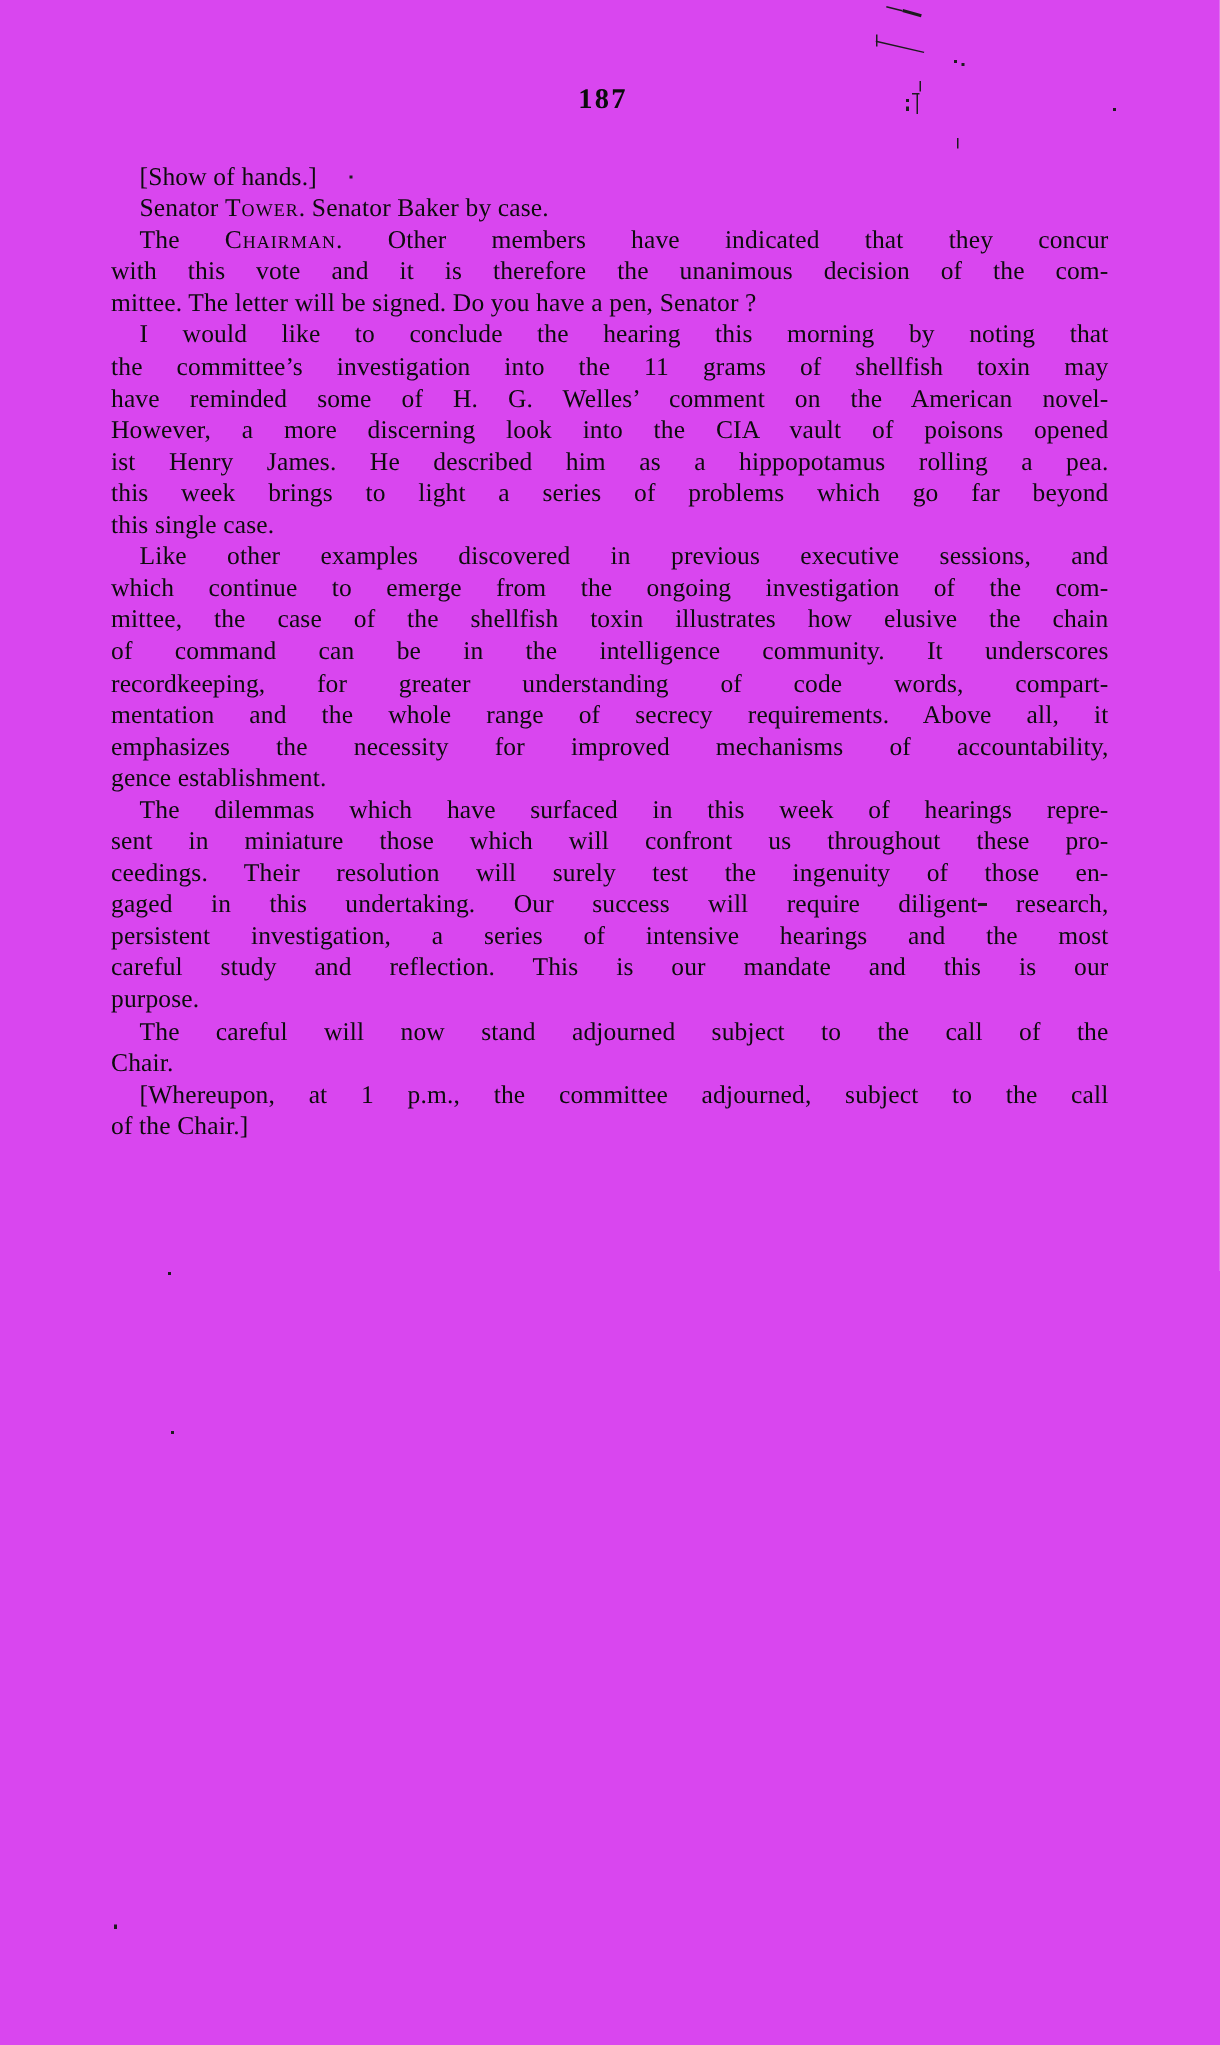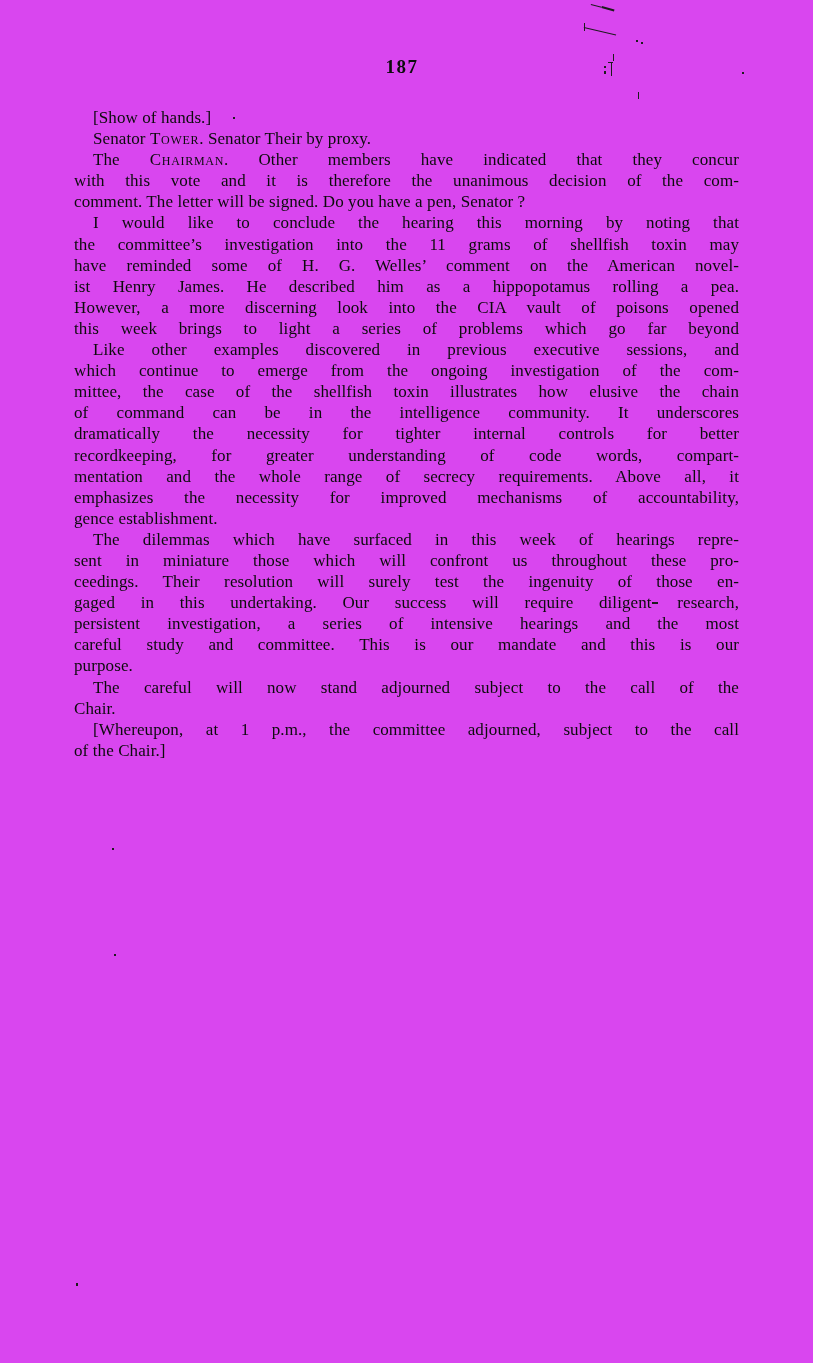--- a/index.html
+++ b/index.html
@@ -47,45 +47,45 @@
   }
 </style>
 </head>
 <body>
 
 <div class="page">
   <div class="pageno">187</div>
 
   <div class="textblock" id="textblock">
       <div class="line end ind"><span>[Show of hands.]</span></div>
-      <div class="line end ind"><span>Senator </span><span class="sc">Tower</span><span>. Senator Their by proxy.</span></div>
+      <div class="line end ind"><span>Senator </span><span class="sc">Tower</span><span>. Senator Baker by case.</span></div>
       <div class="line ind"><span>The </span><span class="sc">Chairman</span><span>. Other members have indicated that they concur</span></div>
       <div class="line"><span>with this vote and it is therefore the unanimous decision of the com-</span></div>
-      <div class="line end"><span>comment. The letter will be signed. Do you have a pen, Senator ?</span></div>
+      <div class="line end"><span>mittee. The letter will be signed. Do you have a pen, Senator ?</span></div>
       <div class="line ind"><span>I would like to conclude the hearing this morning by noting that</span></div>
       <div class="line"><span>the committee’s investigation into the 11 grams of shellfish toxin may</span></div>
       <div class="line"><span>have reminded some of H. G. Welles’ comment on the American novel-</span></div>
+      <div class="line"><span>However, a more discerning look into the CIA vault of poisons opened</span></div>
       <div class="line"><span>ist Henry James. He described him as a hippopotamus rolling a pea.</span></div>
-      <div class="line"><span>However, a more discerning look into the CIA vault of poisons opened</span></div>
       <div class="line"><span>this week brings to light a series of problems which go far beyond</span></div>
+      <div class="line end"><span>this single case.</span></div>
       <div class="line ind"><span>Like other examples discovered in previous executive sessions, and</span></div>
       <div class="line"><span>which continue to emerge from the ongoing investigation of the com-</span></div>
       <div class="line"><span>mittee, the case of the shellfish toxin illustrates how elusive the chain</span></div>
       <div class="line"><span>of command can be in the intelligence community. It underscores</span></div>
-      <div class="line"><span>dramatically the necessity for tighter internal controls for better</span></div>
       <div class="line"><span>recordkeeping, for greater understanding of code words, compart-</span></div>
       <div class="line"><span>mentation and the whole range of secrecy requirements. Above all, it</span></div>
       <div class="line"><span>emphasizes the necessity for improved mechanisms of accountability,</span></div>
       <div class="line end"><span>gence establishment.</span></div>
       <div class="line ind"><span>The dilemmas which have surfaced in this week of hearings repre-</span></div>
       <div class="line"><span>sent in miniature those which will confront us throughout these pro-</span></div>
       <div class="line"><span>ceedings. Their resolution will surely test the ingenuity of those en-</span></div>
       <div class="line"><span>gaged in this undertaking. Our success will require diligent research,</span></div>
       <div class="line"><span>persistent investigation, a series of intensive hearings and the most</span></div>
-      <div class="line"><span>careful study and committee. This is our mandate and this is our</span></div>
+      <div class="line"><span>careful study and reflection. This is our mandate and this is our</span></div>
       <div class="line end"><span>purpose.</span></div>
       <div class="line ind"><span>The careful will now stand adjourned subject to the call of the</span></div>
       <div class="line end"><span>Chair.</span></div>
       <div class="line ind"><span>[Whereupon, at 1 p.m., the committee adjourned, subject to the call</span></div>
       <div class="line end"><span>of the Chair.]</span></div>
     </div>
 
   <div id="artifacts">
       <div class="art" style="left: 591px; top: 4px; width: 11px; height: 1px; transform: rotate(14deg); transform-origin: left top;"></div>
       <div class="art" style="left: 602px; top: 6px; width: 13px; height: 2px; transform: rotate(16deg); transform-origin: left top;"></div>

